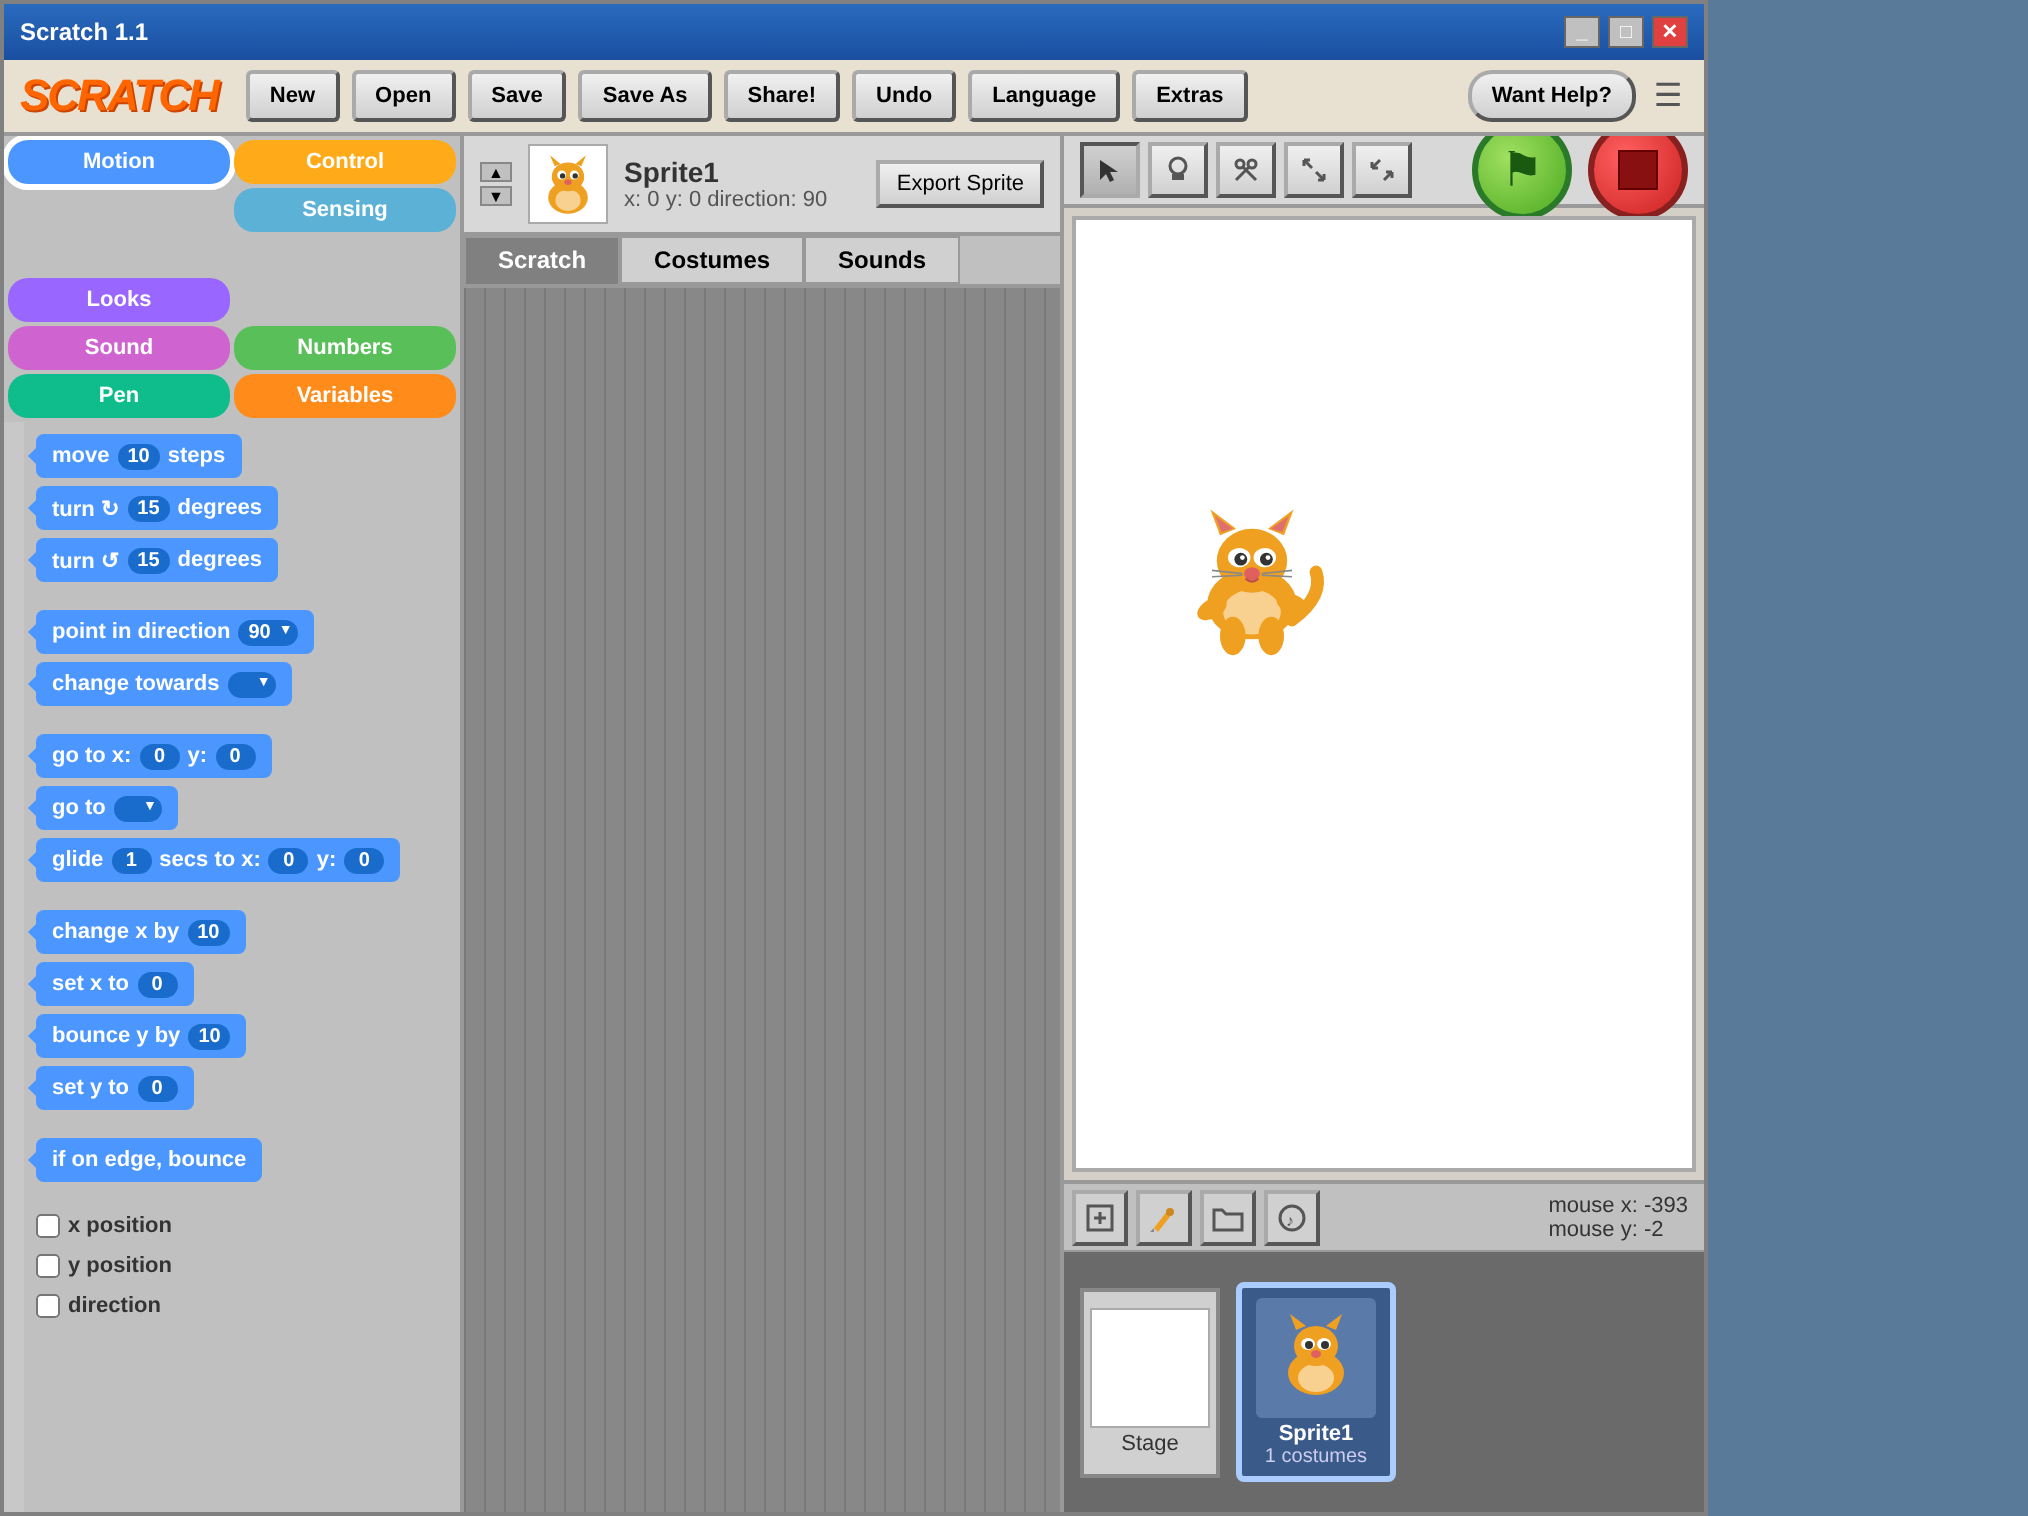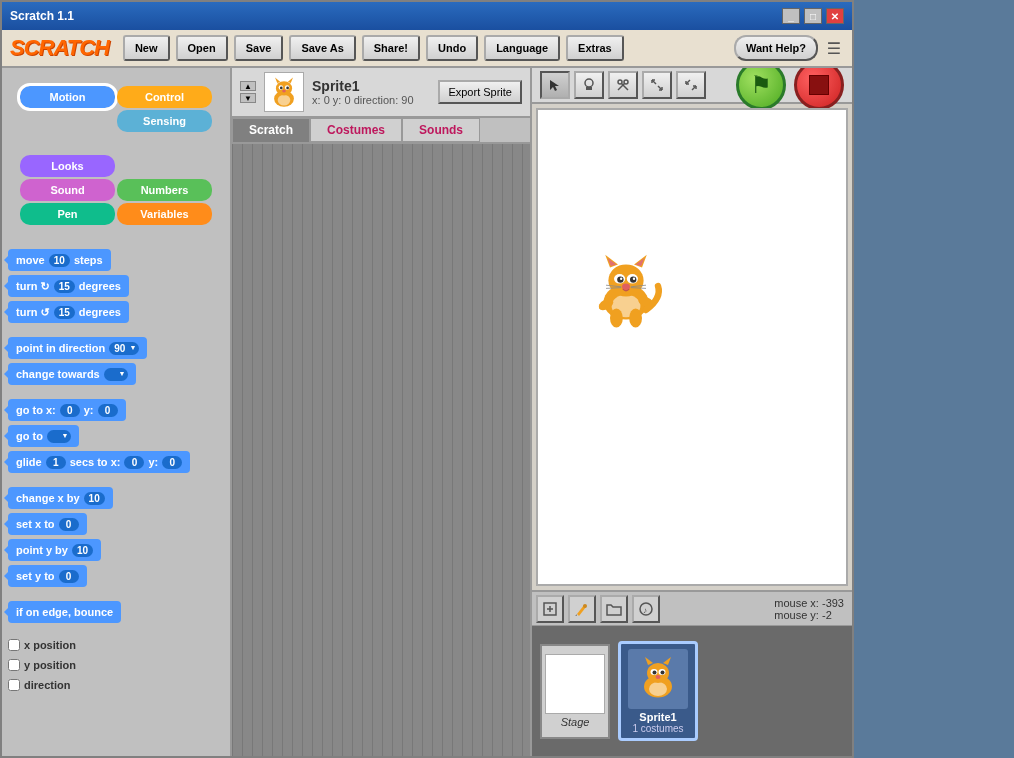--- a/index.html
+++ b/index.html
@@ -20,34 +20,34 @@
     .toolbar-right { margin-left: auto; border-radius: 12px; }
     .menu-icon { width: 20px; height: 26px; display: flex; align-items: center; justify-content: center; font-size: 16px; color: #555; }
 
     
     .main-content { flex: 1; display: flex; overflow: hidden; }
 
     
     .blocks-panel { width: 230px; background: #c8c8c8; border-right: 2px solid #999; display: flex; flex-direction: column; }
 
     
-    .category-grid { display: grid; grid-template-columns: 1fr 1fr; gap: 2px; padding: 18px; background: #c0c0c0; }
+    .category-grid { display: grid; grid-template-columns: 1fr 1fr; gap: 2px; padding: 2px; background: #c0c0c0; }
     .cat-btn { height: 22px; border: none; border-radius: 10px; font-size: 11px; font-weight: bold; color: white; cursor: pointer; text-align: center; line-height: 22px; }
     .cat-motion { background: #4c97ff; }
     .cat-control { background: #ffab19; }
     .cat-looks { background: #9966ff; margin-top: 45px; }
     .cat-sensing { background: #5cb1d6; }
     .cat-sound { background: #cf63cf; }
     .cat-numbers { background: #59c059; }
     .cat-pen { background: #0fbd8c; }
     .cat-variables { background: #ff8c1a; }
     .cat-btn.active { outline: 3px solid white; }
 
     
-    .blocks-list { flex: 1; overflow-y: auto; padding: 6px; display: flex; flex-direction: column; gap: 4px; background: #c0c0c0; }
+    .blocks-list { flex: 1; overflow-y: auto; padding: 6px; display: flex; flex-direction: column; gap: 4px; background: #c0c0c0; margin-left: 10px; }
     .block { border-radius: 4px; color: white; font-size: 11px; font-weight: bold; padding: 4px 8px; cursor: grab; display: flex; align-items: center; gap: 4px; min-height: 22px; width: fit-content; position: relative; }
     .block.motion { background: #4c97ff; }
     .block.motion:before { content: ''; position: absolute; left: -4px; top: 50%; transform: translateY(-50%); border-top: 5px solid transparent; border-bottom: 5px solid transparent; border-right: 5px solid #4c97ff; }
     .block-input { background: #1a6ccc; border-radius: 10px; padding: 1px 5px; color: white; font-size: 10px; min-width: 20px; text-align: center; display: inline-block; }
     .block-dropdown { background: #1a6ccc; border-radius: 10px; padding: 1px 14px 1px 5px; color: white; font-size: 10px; display: inline-block; position: relative; }
     .block-dropdown:after { content: '▼'; font-size: 7px; position: absolute; right: 3px; top: 2px; }
     .checkbox-block { display: flex; align-items: center; gap: 4px; padding: 2px 0; }
     .checkbox-block input[type=checkbox] { width: 12px; height: 12px; }
     .checkbox-block label { font-size: 11px; color: #333; font-weight: bold; }
     .block-separator { height: 6px; }
@@ -60,21 +60,21 @@
     .sprite-nav { display: flex; flex-direction: column; gap: 2px; }
     .sprite-nav-btn { width: 16px; height: 10px; background: #c0c0c0; border: 1px solid #888; font-size: 8px; display: flex; align-items: center; justify-content: center; cursor: pointer; }
     .sprite-thumb { width: 40px; height: 40px; background: white; border: 1px solid #aaa; display: flex; align-items: center; justify-content: center; }
     .sprite-info { flex: 1; }
     .sprite-name { font-size: 14px; font-weight: bold; color: #333; }
     .sprite-coords { font-size: 11px; color: #555; }
     .export-btn { padding: 4px 8px; background: linear-gradient(to bottom, #f0f0f0, #d0d0d0); border: 2px outset #aaa; font-size: 11px; cursor: pointer; }
 
     
     .tabs-row { display: flex; background: #c0c0c0; border-bottom: 2px solid #999; }
-    .tab { padding: 4px 16px; font-size: 12px; font-weight: bold; cursor: pointer; border: 1px solid #999; background: #d0d0d0; color: #be185d; }
+    .tab { padding: 4px 16px; font-size: 12px; font-weight: bold; cursor: pointer; border: 1px solid #999; background: #d0d0d0; color: #000000; }
     .tab.active { background: #808080; color: white; border-bottom: none; }
 
     
     .script-canvas { flex: 1; background: repeating-linear-gradient(90deg, #787878 0px, #787878 1px, #888888 1px, #888888 10px), repeating-linear-gradient(0deg, #787878 0px, #787878 1px, #888888 1px, #888888 10px); }
 
     
     .stage-panel { flex: 1; display: flex; flex-direction: column; }
     .stage-controls { height: 36px; background: #d8d8d8; border-bottom: 2px solid #999; display: flex; align-items: center; padding: 0 8px; gap: 4px; }
     .stage-tool { width: 30px; height: 28px; background: linear-gradient(to bottom, #f0f0f0, #d0d0d0); border: 2px outset #aaa; display: flex; align-items: center; justify-content: center; cursor: pointer; font-size: 14px; }
     .stage-tool.active { background: linear-gradient(to bottom, #d0d0d0, #b0b0b0); border: 2px inset #aaa; }
@@ -86,21 +86,21 @@
     .stop-square { width: 20px; height: 20px; background: #881010; border: 1px solid #660000; }
 
     
     .bottom-toolbar { height: 36px; background: #c0c0c0; border-top: 2px solid #999; border-bottom: 1px solid #999; display: flex; align-items: center; padding: 0 4px; gap: 4px; }
     .bottom-tool { width: 28px; height: 28px; background: #d0d0d0; border: 2px outset #aaa; display: flex; align-items: center; justify-content: center; cursor: pointer; font-size: 12px; }
     .mouse-coords { margin-left: auto; font-size: 11px; color: #333; padding-right: 4px; }
 
     .sprite-list-area { height: 130px; background: #6a6a6a; display: flex; align-items: center; padding: 8px; gap: 8px; }
     .stage-thumb { width: 70px; height: 95px; background: #d0d0d0; border: 2px solid #888; display: flex; flex-direction: column; align-items: center; justify-content: center; cursor: pointer; }
     .stage-thumb-canvas { width: 60px; height: 60px; background: white; border: 1px solid #aaa; }
-    .stage-thumb-label { font-size: 11px; color: #333; margin-top: 2px; font-style: italic; }
+    .stage-thumb-label { font-size: 11px; color: #333; margin-top: 2px; }
     .sprite-list-item { width: 80px; height: 100px; background: #4a6a9a; border: 2px solid #6a8abb; border-radius: 4px; display: flex; flex-direction: column; align-items: center; justify-content: center; cursor: pointer; padding: 4px; }
     .sprite-list-item.selected { background: #3a5a8a; border: 3px solid #aaccff; }
     .sprite-list-thumb { width: 60px; height: 60px; background: #5a7aaa; border-radius: 3px; display: flex; align-items: center; justify-content: center; }
     .sprite-list-name { font-size: 11px; color: white; font-weight: bold; margin-top: 2px; }
     .sprite-list-sub { font-size: 10px; color: #cce; }
 
     
     .cat-body { fill: #f0a020; }
     .cat-belly { fill: #f8d090; }
   </style>
@@ -208,21 +208,21 @@
           <span>change x by</span>
           <span class="block-input">10</span>
         </div>
 
         <div class="block motion">
           <span>set x to</span>
           <span class="block-input">0</span>
         </div>
 
         <div class="block motion">
-          <span>point y by</span>
+          <span>bounce y by</span>
           <span class="block-input">10</span>
         </div>
 
         <div class="block motion">
           <span>set y to</span>
           <span class="block-input">0</span>
         </div>
 
         <div class="block-separator"></div>
 

